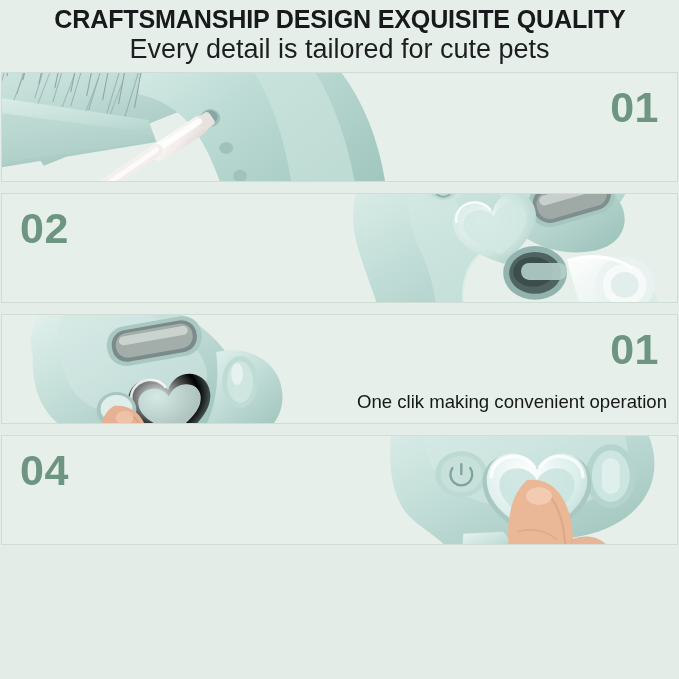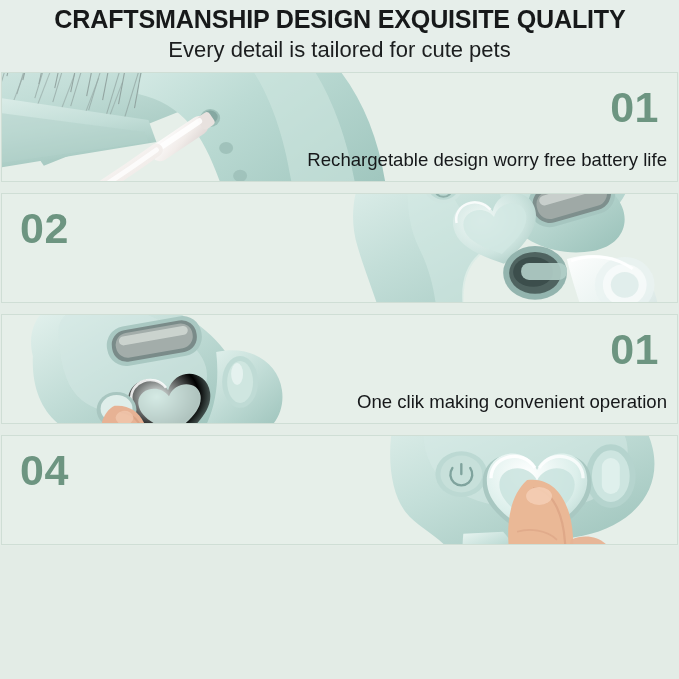--- a/index.html
+++ b/index.html
@@ -28,21 +28,21 @@
   .title {
     font-size:25.5px;
     font-weight:bold;
     letter-spacing:-0.2px;
     color:#17191a;
     white-space:nowrap;
     transform:scaleX(0.985);
     line-height:31px;
   }
   .subtitle {
-    font-size:22px;
+    font-size:27px;
     font-weight:normal;
     color:#1c1e1f;
     line-height:29px;
     white-space:nowrap;
   }
 
   
   .panels { flex:1 1 auto; display:flex; flex-direction:column; gap:11px; padding:0 1px 1px 1px; }
   .panel {
     position:relative;
@@ -177,21 +177,20 @@
               <rect x="156" y="63" width="60" height="6" rx="3" fill="#ffffff" opacity="0.85"></rect>
             </g>
             <path d="M168,96 C140,116 110,136 84,152" stroke="url(#p1cable)" stroke-width="13" fill="none" stroke-linecap="round"></path>
             <path d="M168,96 C140,116 110,136 84,152" stroke="#ffffff" stroke-width="5" fill="none" stroke-linecap="round" opacity="0.75"></path>
 
             <ellipse cx="240" cy="150" rx="150" ry="12" fill="#b9cfc7" opacity="0.35"></ellipse>
           </g>
         </svg>
       </div>
       <div class="num num-tr">01</div>
-      <div class="caption cap-r">Rechargetable design worry free battery life</div>
     </div>
 
     <div class="panel">
       <div class="panel-media media-right">
         <svg viewBox="0 0 420 150" preserveAspectRatio="xMaxYMid slice" aria-hidden="true">
           <defs>
             <linearGradient id="p2body" x1="0.1" y1="0" x2="0.9" y2="1">
               <stop offset="0%" stop-color="#e2f1ed"></stop>
               <stop offset="40%" stop-color="#c3ded8"></stop>
               <stop offset="100%" stop-color="#9cc3bb"></stop>

